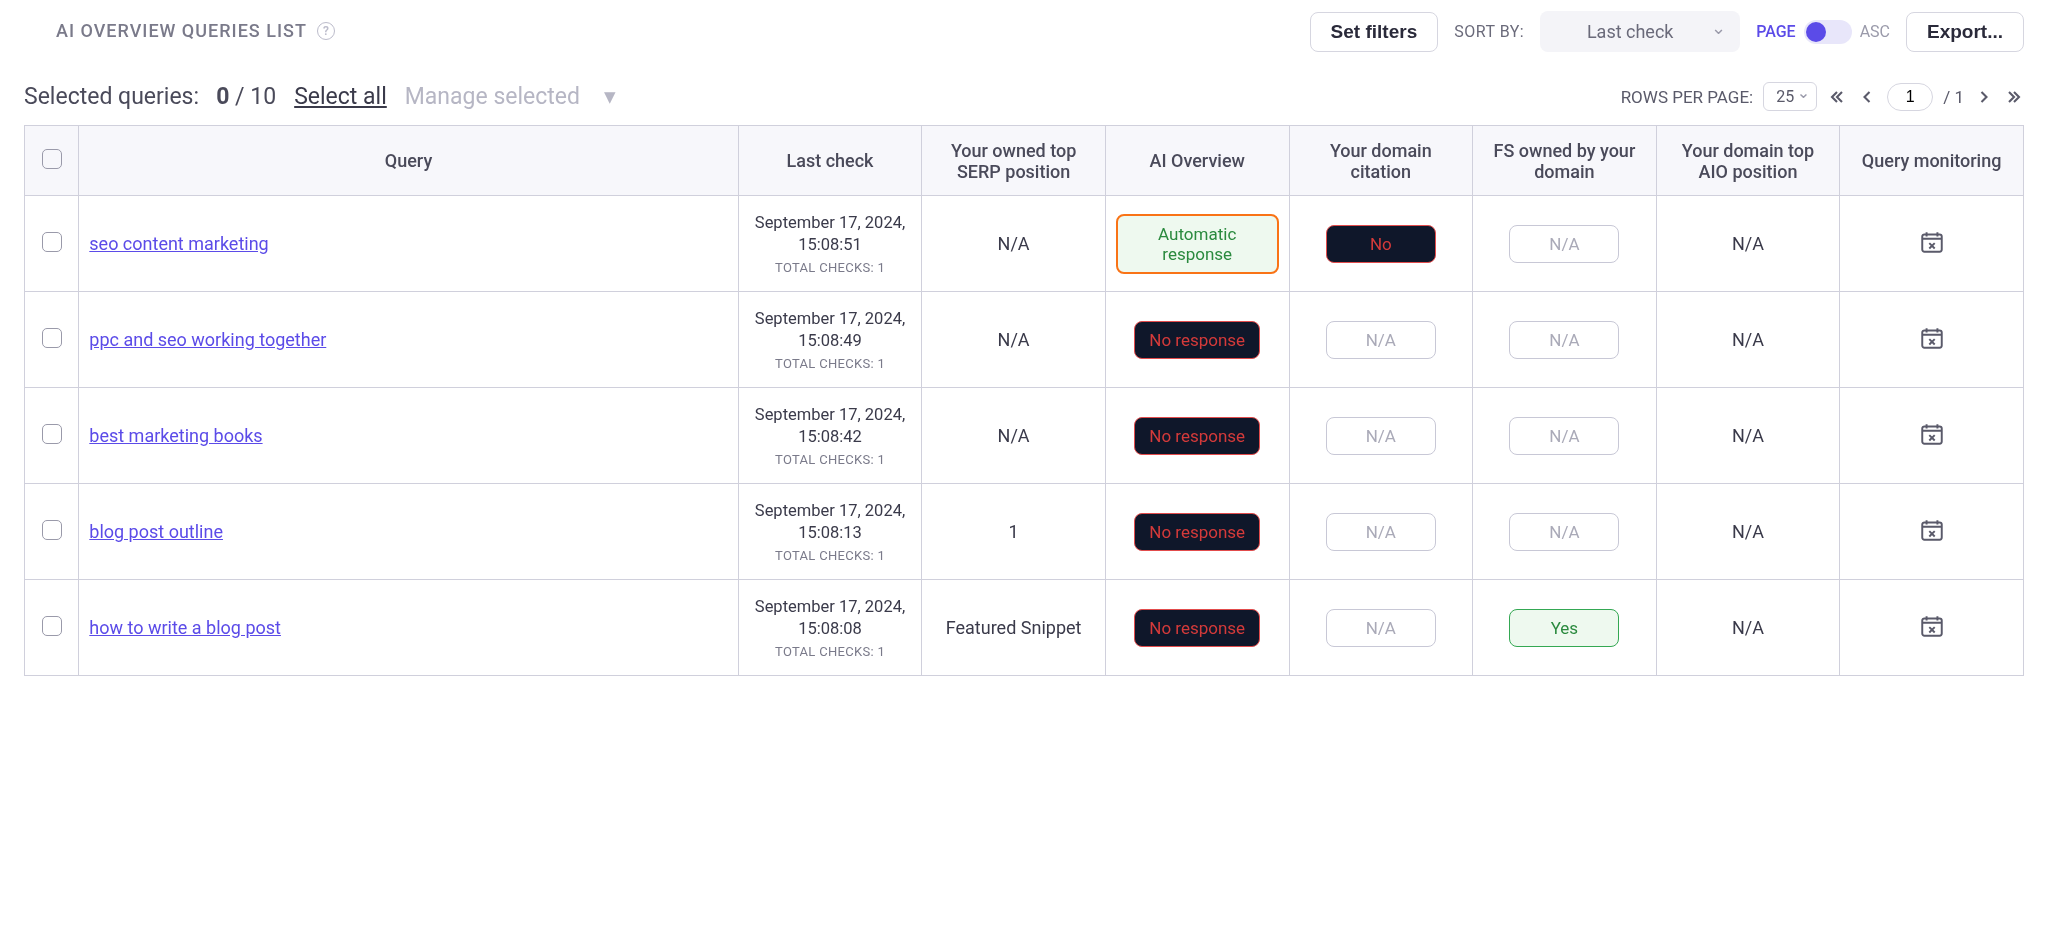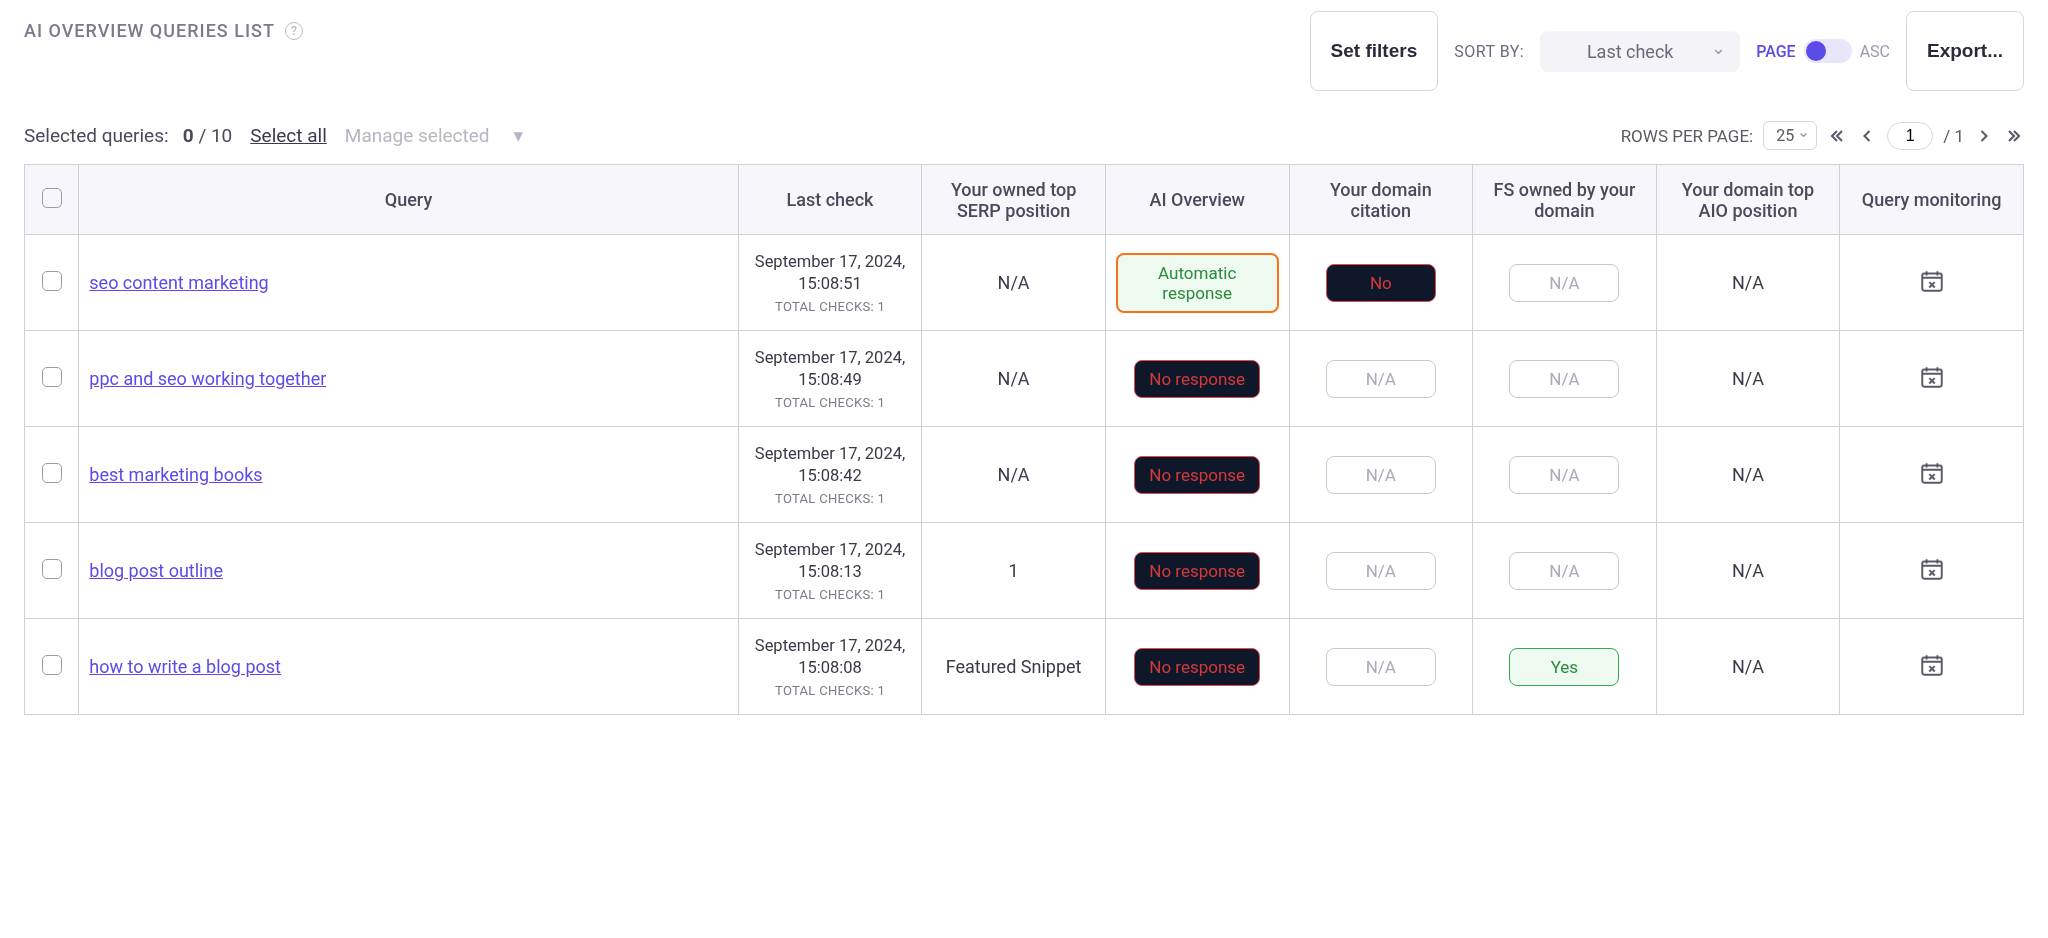--- a/index.html
+++ b/index.html
@@ -11,20 +11,21 @@
     font-size: 18px;
   }
   .page {
     padding: 20px 24px;
   }
   .header-row {
     display: flex;
     align-items: center;
     gap: 10px;
     margin-bottom: 30px;
+    margin-left: 32px;
   }
   .page-title {
     font-size: 18px;
     letter-spacing: 1px;
     color: #7a7a8a;
     font-weight: 500;
   }
   .help-icon {
     width: 18px; height: 18px;
     border: 1.5px solid #bcbccb;
@@ -41,21 +42,21 @@
     justify-content: flex-end;
     align-items: center;
     gap: 16px;
     margin-top: -60px;
     margin-bottom: 30px;
   }
   .btn {
     background: #fff;
     border: 1px solid #d6d6e0;
     border-radius: 8px;
-    padding: 28px 20px;
+    padding: 8px 20px;
     font-size: 19px;
     font-weight: 700;
     color: #2a2a3a;
     cursor: pointer;
   }
   .sort-label {
     font-size: 16px;
     color: #6a6a7a;
     letter-spacing: 0.5px;
   }
@@ -101,21 +102,21 @@
   }
 
   .selection-row {
     display: flex;
     align-items: center;
     justify-content: space-between;
     margin-bottom: 14px;
   }
   .sel-left {
     display: flex; align-items: center; gap: 18px;
-    font-size: 19px;
+    font-size: 23px;
     color: #4a4a5a;
   }
   .sel-count-bold { font-weight: 700; }
   .sel-link {
     text-decoration: underline;
     color: #3a3a4a;
     cursor: pointer;
   }
   .sel-manage {
     color: #b6b6c4;

